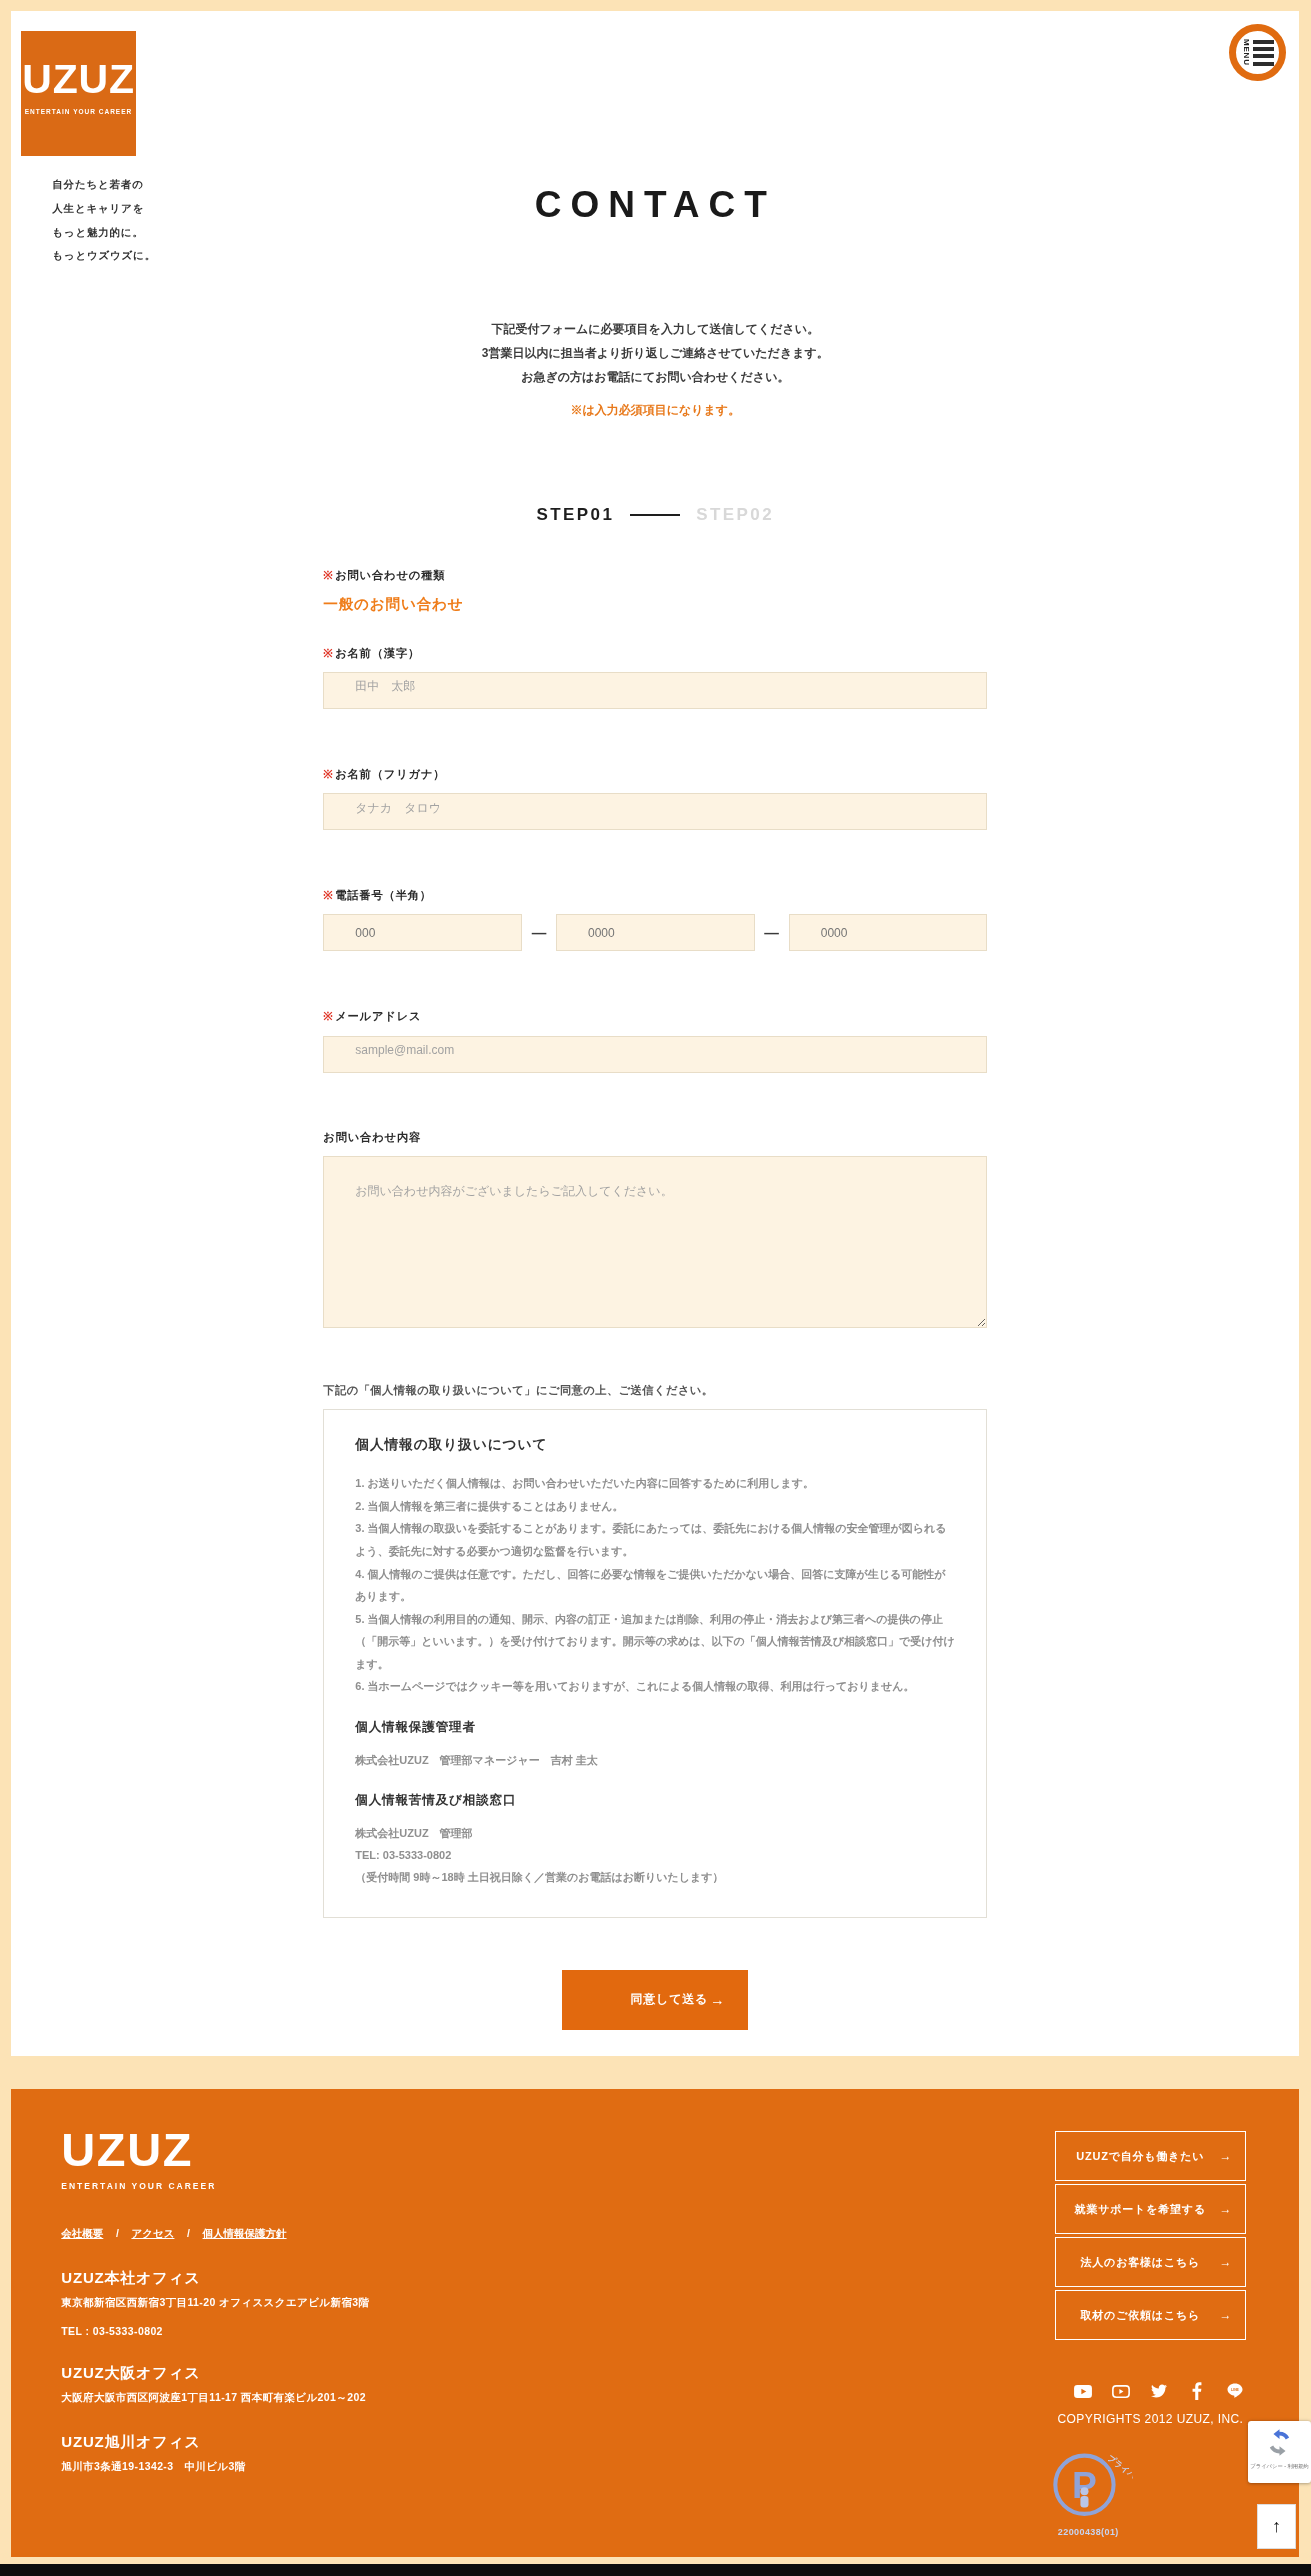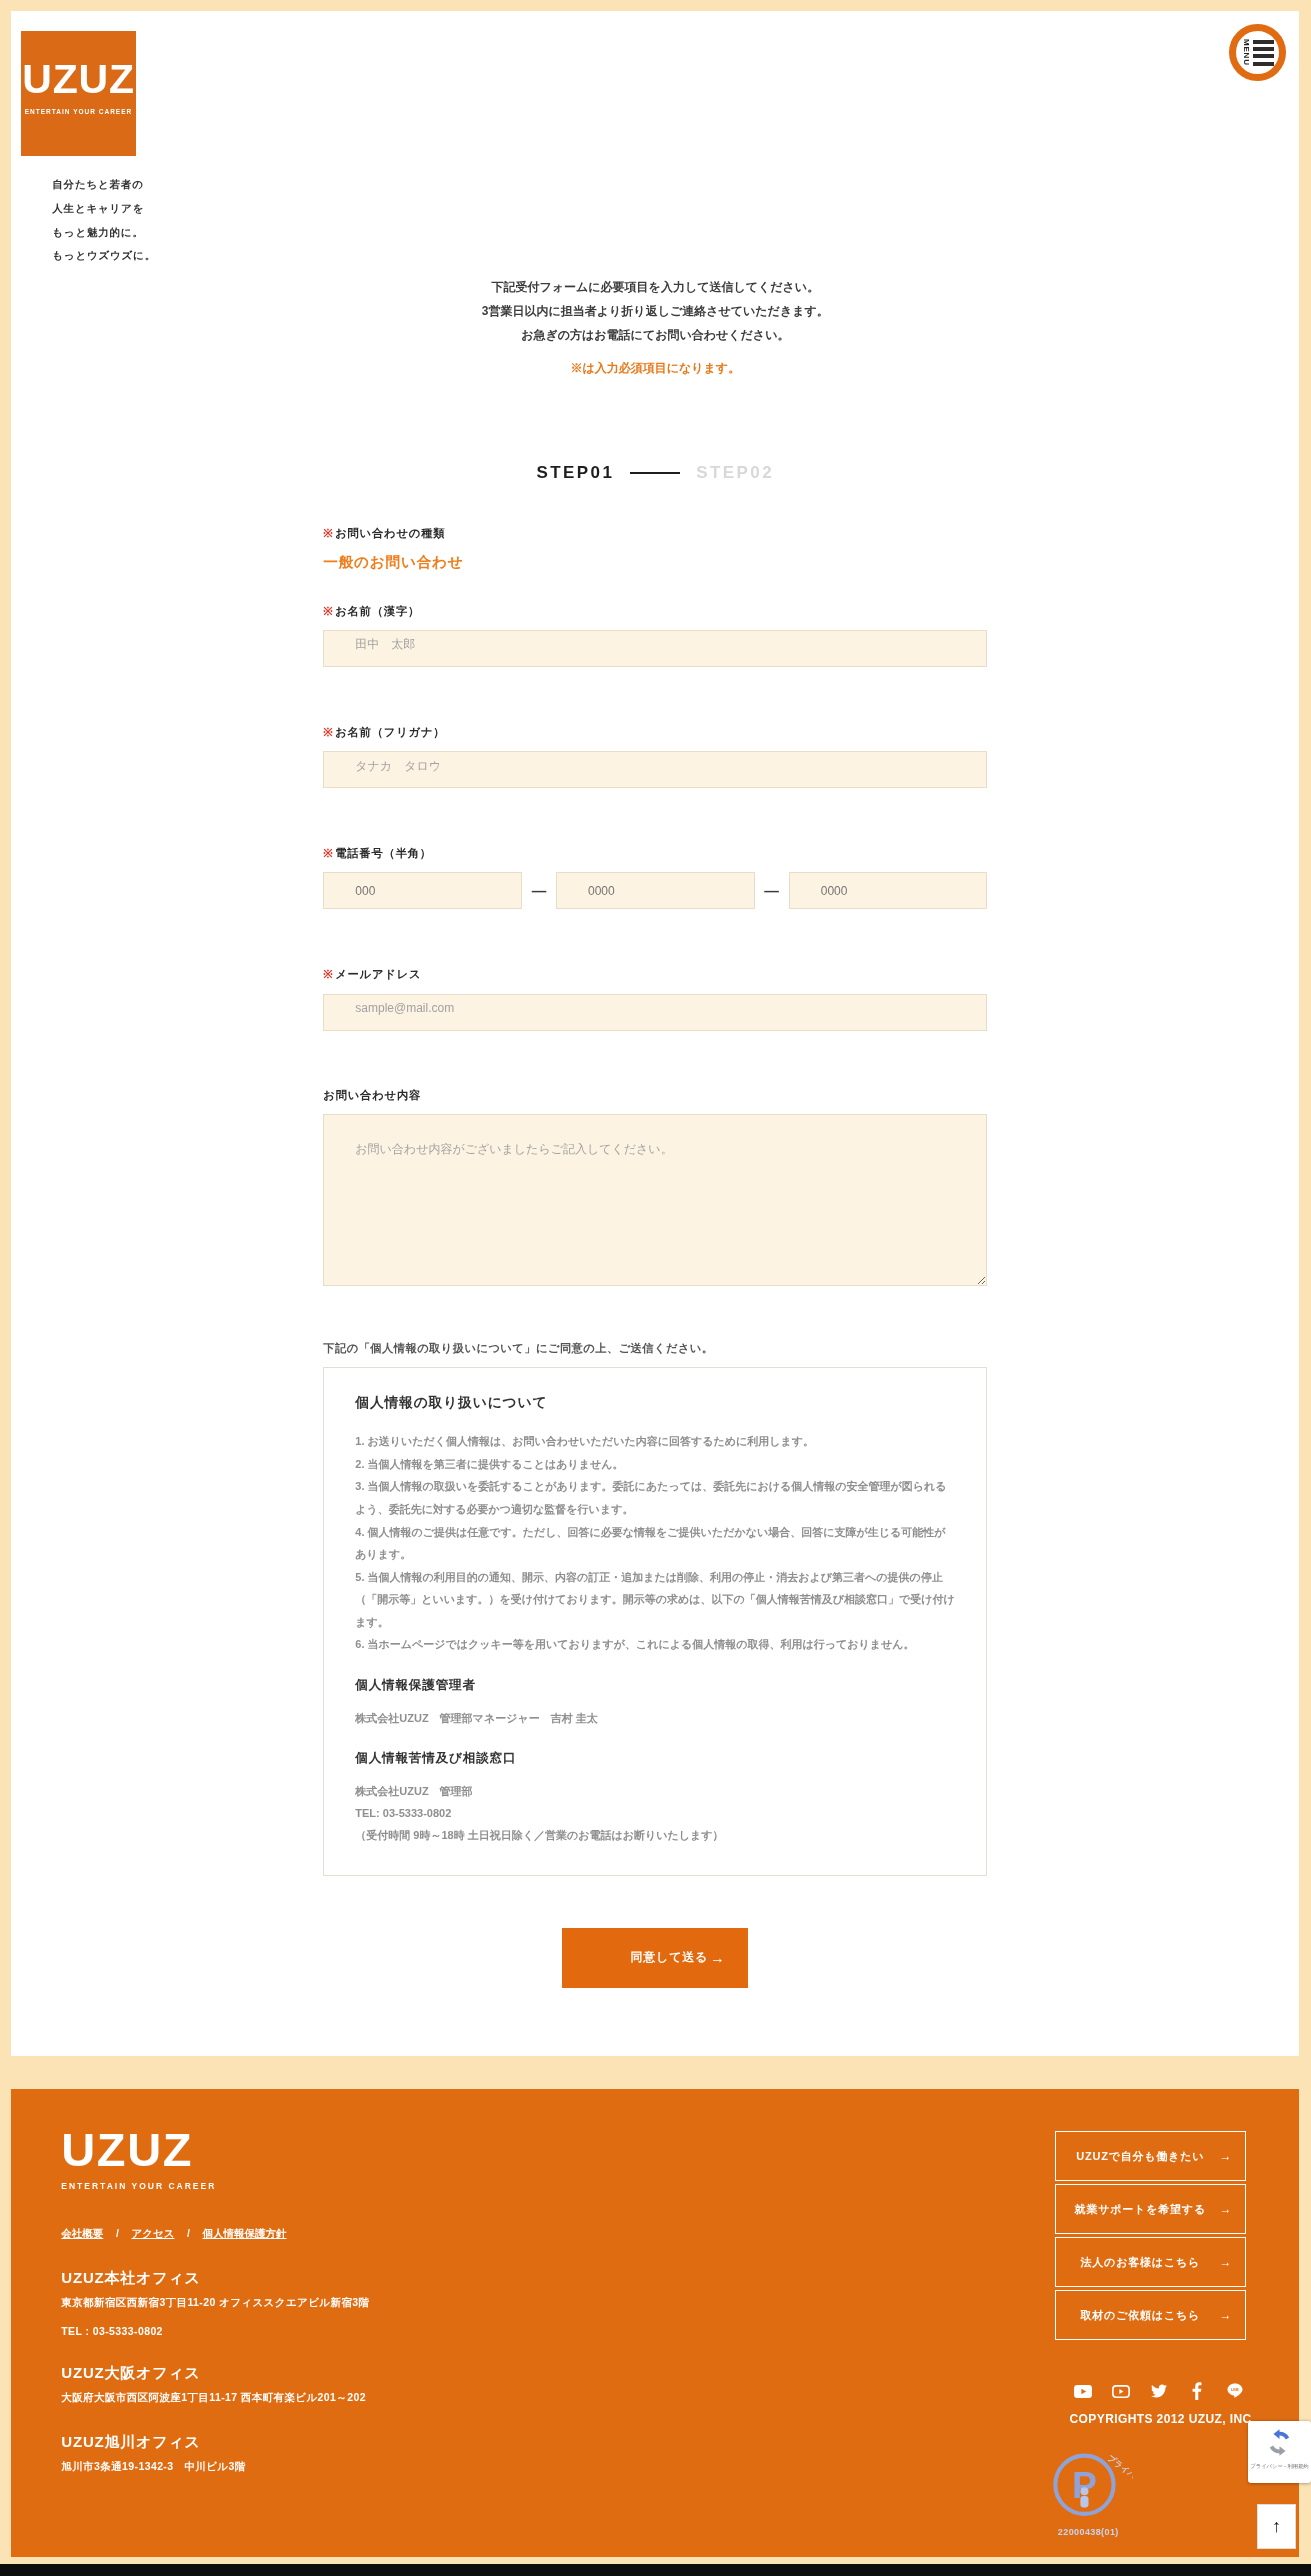--- a/index.html
+++ b/index.html
@@ -67,21 +67,21 @@
   .office { margin-top:27.6px; }
   .office-name { font-size:15px; font-weight:800; letter-spacing:0.8px; }
   .office-line { font-size:10.5px; font-weight:700; margin-top:8px; letter-spacing:0.4px; }
 
   .ft-ctas { position:absolute; right:53px; top:42px; display:flex; flex-direction:column; gap:3px; }
   .cta { position:relative; width:191px; height:50px; border:1.6px solid #fff; background:transparent; color:#fff; font-size:11px; font-weight:800; letter-spacing:0.8px; cursor:pointer; display:flex; align-items:center; justify-content:center; font-family:"Liberation Sans",sans-serif; padding-right:21px; }
   .cta .arr { position:absolute; right:13px; font-size:12px; font-weight:400; }
 
   .social { position:absolute; left:1063px; top:293px; display:flex; align-items:center; gap:20px; }
   .social .s-ic { width:18px; height:18px; display:flex; align-items:center; justify-content:center; cursor:pointer; }
-  .copyright { position:absolute; right:44px; top:323px; font-size:12px; font-weight:700; letter-spacing:0.4px; }
+  .copyright { position:absolute; right:56px; top:323px; font-size:12px; font-weight:400; letter-spacing:0.4px; }
 
   .p-mark { position:absolute; left:1016px; top:352px; width:122px; text-align:center; }
   .p-mark .pm-num { font-size:9px; font-weight:700; color:#c8d4f0; margin-top:1.6px; letter-spacing:0.4px; }
 
   
   .recaptcha { position:absolute; left:1248px; top:2421px; width:63px; height:62px; background:#fff; border-radius:3.2px; box-shadow:0 0.8px 3.2px rgba(0,0,0,.3); text-align:center; padding-top:6.5px; }
   .recaptcha .rc-text { font-size:5.3px; color:#666; margin-top:3.2px; }
   .scroll-top { position:absolute; left:1257px; top:2504px; width:39px; height:45px; background:#fff; border:0.8px solid #ddd; color:#111; font-size:18px; display:flex; align-items:center; justify-content:center; cursor:pointer; }
   .black-bar { position:absolute; left:0; bottom:0; width:1311px; height:12px; background:#0d0d0d; }
 </style>
@@ -108,20 +108,21 @@
       <span class="menu-word">MENU</span>
       <span class="menu-bars">
           <i></i>
           <i></i>
           <i></i>
           <i></i>
         </span>
     </div>
 
     <div class="content">
+      <h1 class="page-title">CONTACT</h1>
 
       <div class="intro">
         <div>下記受付フォームに必要項目を入力して送信してください。</div>
         <div>3営業日以内に担当者より折り返しご連絡させていただきます。</div>
         <div>お急ぎの方はお電話にてお問い合わせください。</div>
       </div>
 
       <div class="required-note">※は入力必須項目になります。</div>
 
       <div class="steps">

